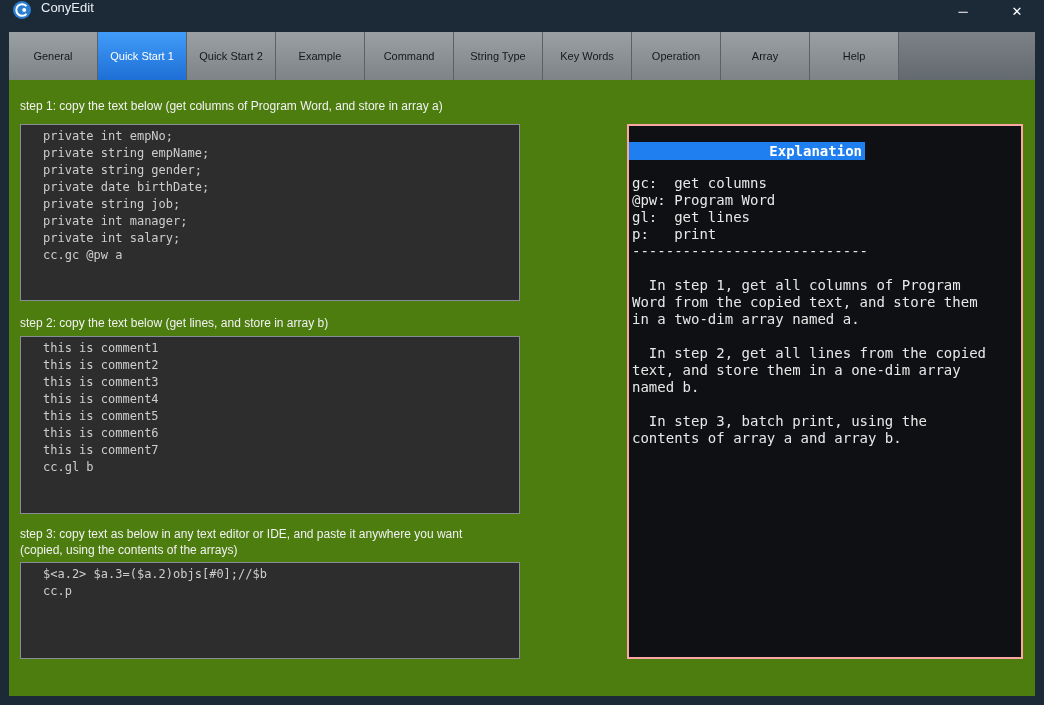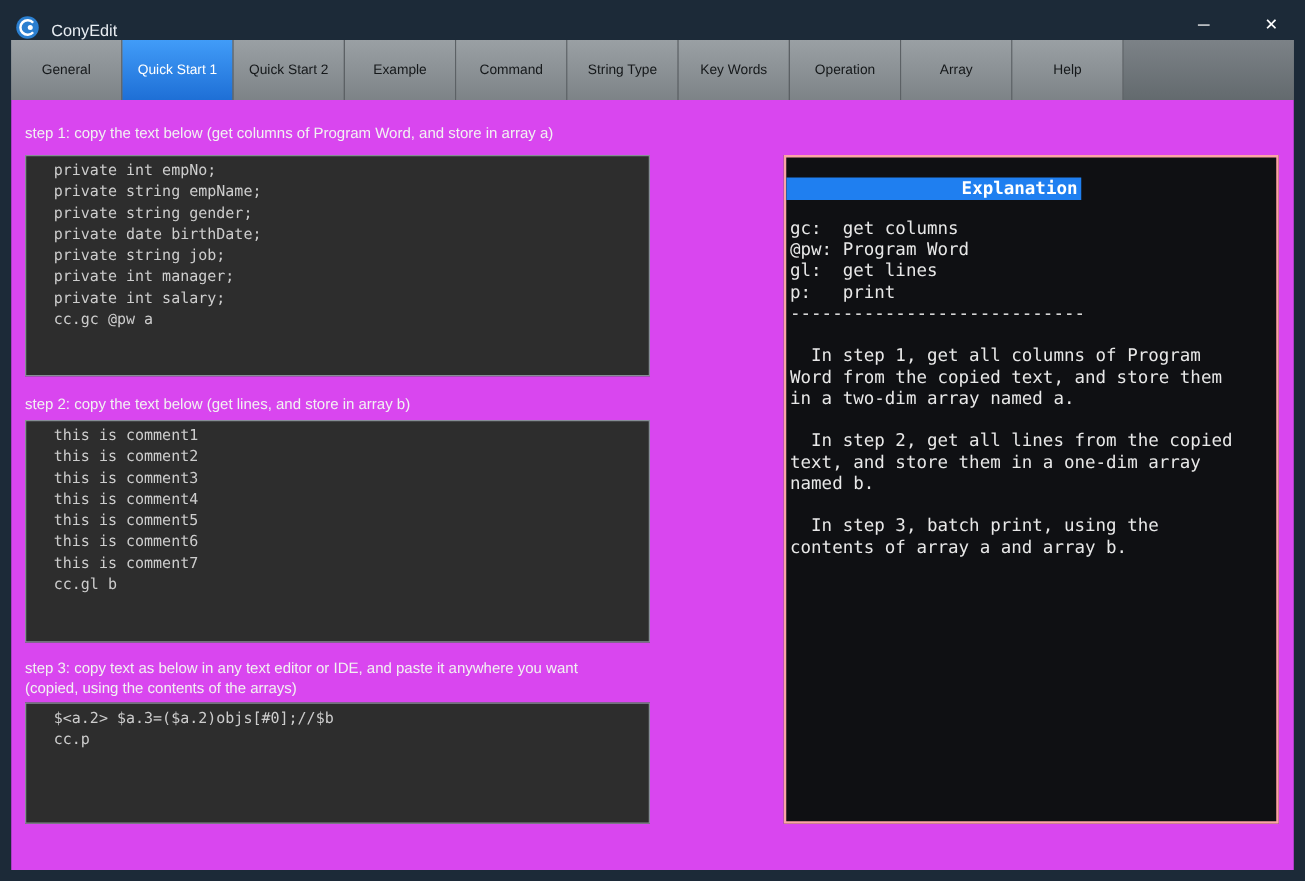--- a/index.html
+++ b/index.html
@@ -1,38 +1,38 @@
 <!DOCTYPE html>
 <html><head>
 <meta charset="utf-8">
 <style>
   *{margin:0;padding:0;box-sizing:border-box}
   html,body{background:#222;font-family:"Liberation Sans",sans-serif}
   .window{width:1044px;height:705px;background:#1c2a38;position:relative;overflow:hidden}
 
   
-  .titlebar{height:32px;display:flex;align-items:flex-end;padding:0 12px;gap:9px}
+  .titlebar{height:32px;display:flex;align-items:flex-start;padding:0 12px;gap:9px}
   .logo{width:20px;height:20px;display:inline-flex}
   .title{color:#e9eef3;font-size:13px}
   .win-controls{margin-left:auto;display:flex;gap:24px;align-items:center}
   .win-btn{color:#fff;font-size:13px;width:30px;height:24px;line-height:24px;text-align:center;cursor:default}
 
   
   .frame{position:absolute;left:9px;right:9px;top:32px;bottom:9px;display:flex;flex-direction:column}
 
   
   .tabbar{height:48px;display:flex;background:linear-gradient(180deg,#83898e,#6a7074)}
   .tab{width:89px;height:48px;display:flex;align-items:center;justify-content:center;
        font-size:11px;color:#15181a;background:linear-gradient(180deg,#9aa0a4,#7d8387);
        border-right:1px solid #5c6165;cursor:default;text-align:center}
   .tab.active{background:linear-gradient(180deg,#419cf8,#1e6fd6);color:#fff}
   .tabbar-spacer{flex:1;background:linear-gradient(180deg,#7c8287,#636a6e)}
 
   
-  .content{flex:1;background:#d946ef;position:relative}
+  .content{flex:1;background:#4d7c0f;position:relative}
   .step-label{position:absolute;color:#f2f2f2;font-size:12px;white-space:pre-line}
   .code{position:absolute;width:500px;background:#2d2d2d;border:1px solid #868d95;color:#cdcdcd;
         font-family:"DejaVu Sans Mono",monospace;font-size:12px;line-height:17px;
         padding:3px 22px;white-space:pre;overflow:hidden}
   #s1l{left:11px;top:19px}
   #s1c{left:11px;top:44px;height:177px}
   #s2l{left:11px;top:236px}
   #s2c{left:11px;top:256px;height:178px}
   #s3l{left:11px;top:446px;line-height:16px;max-width:520px}
   #s3c{left:11px;top:482px;height:97px}

